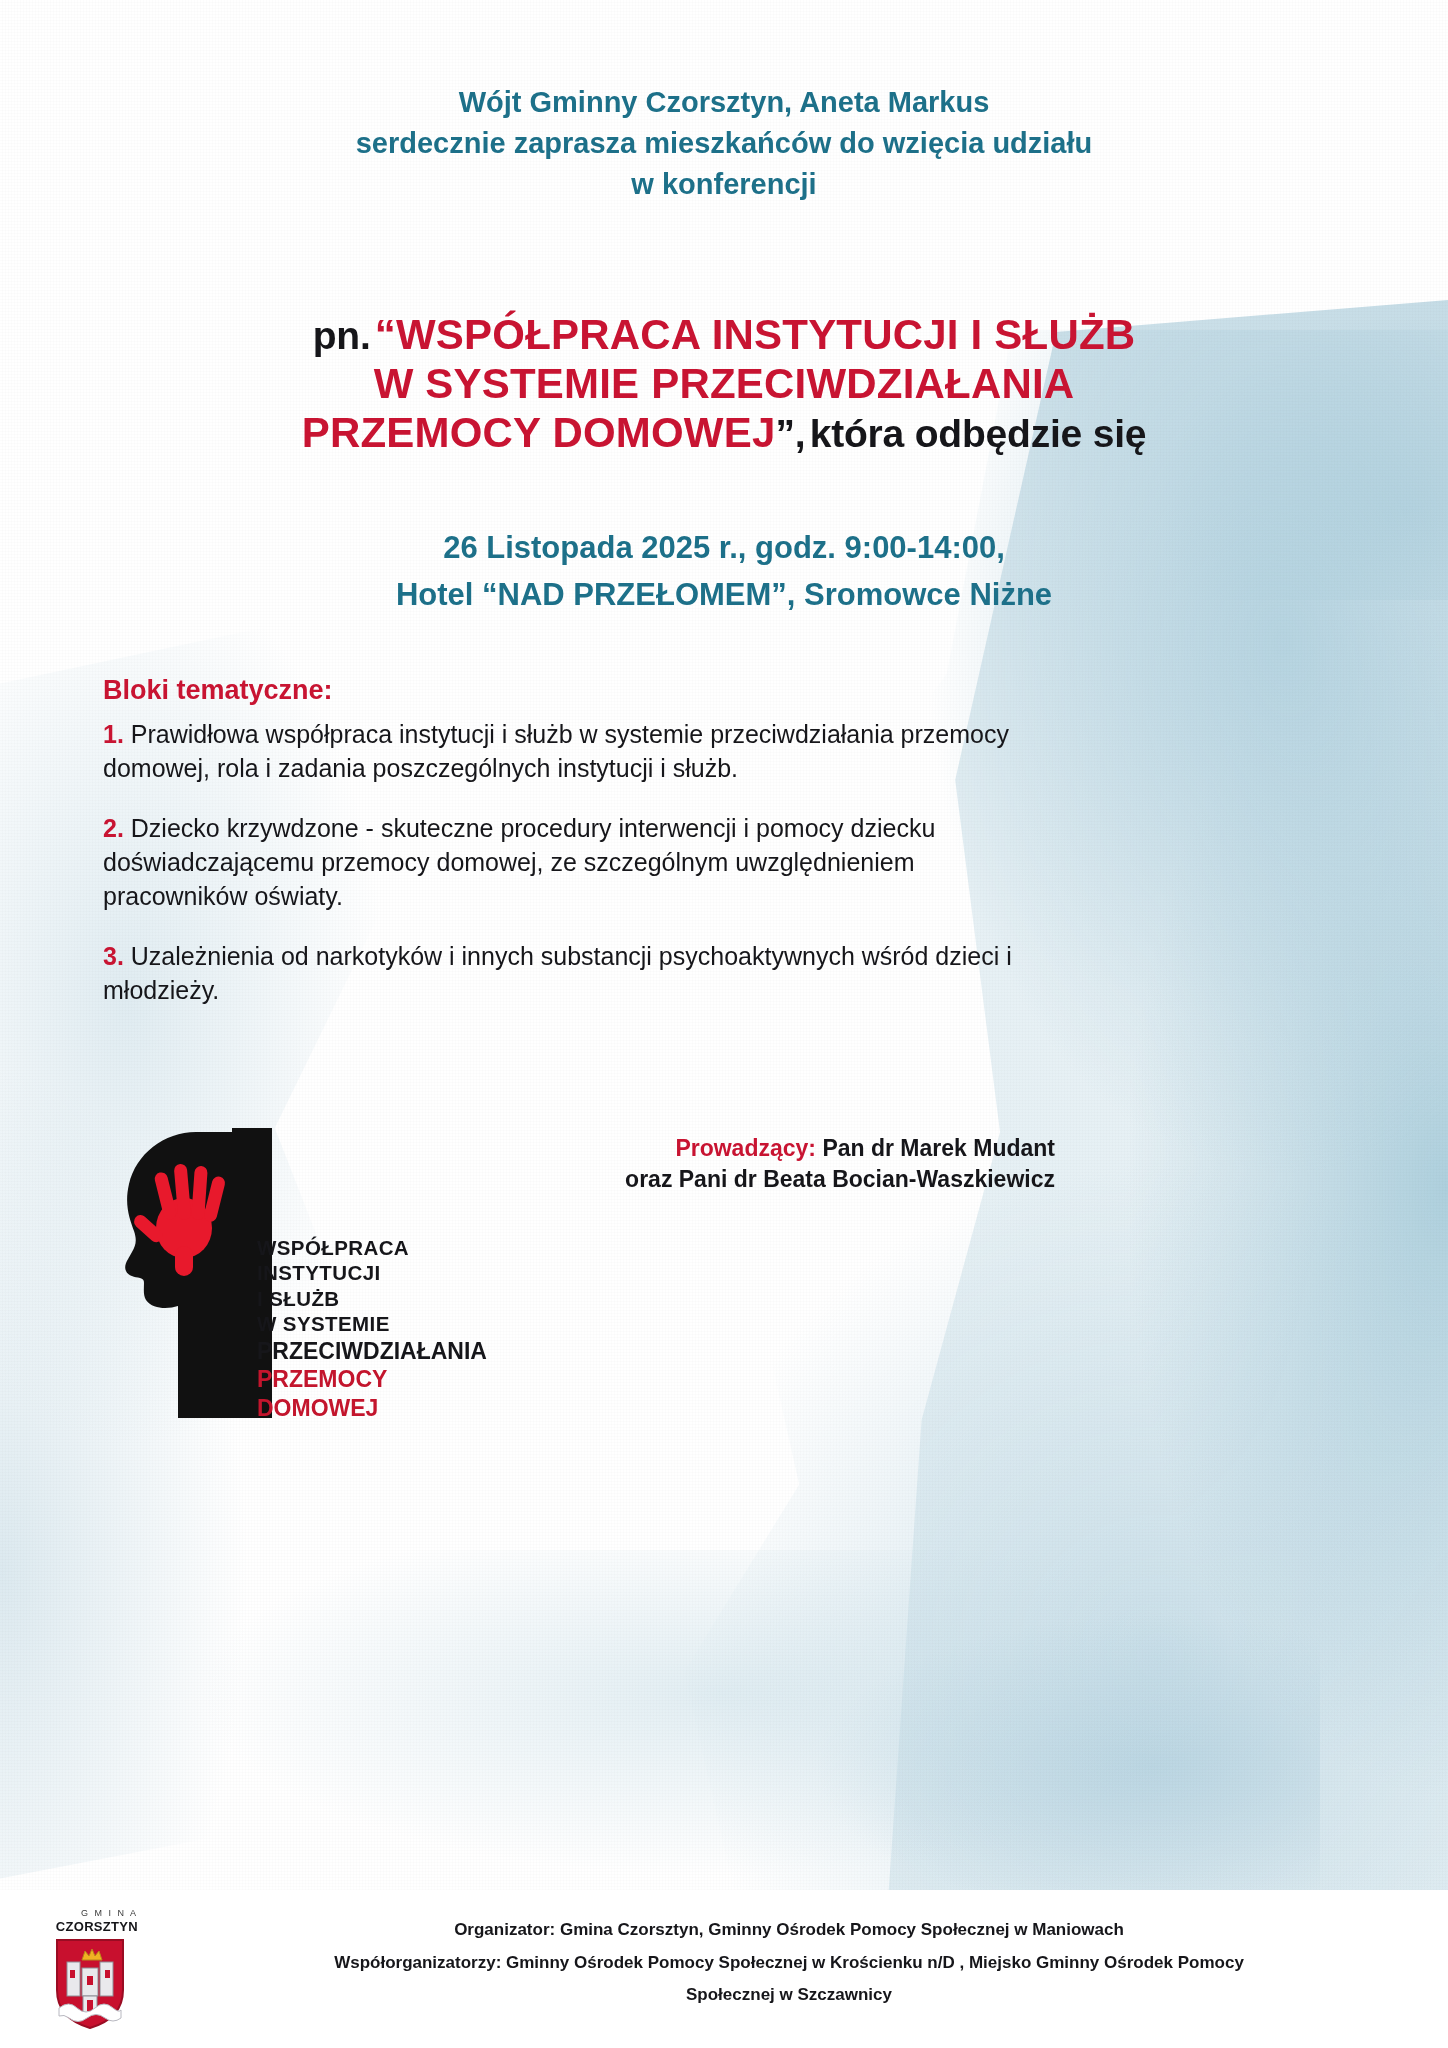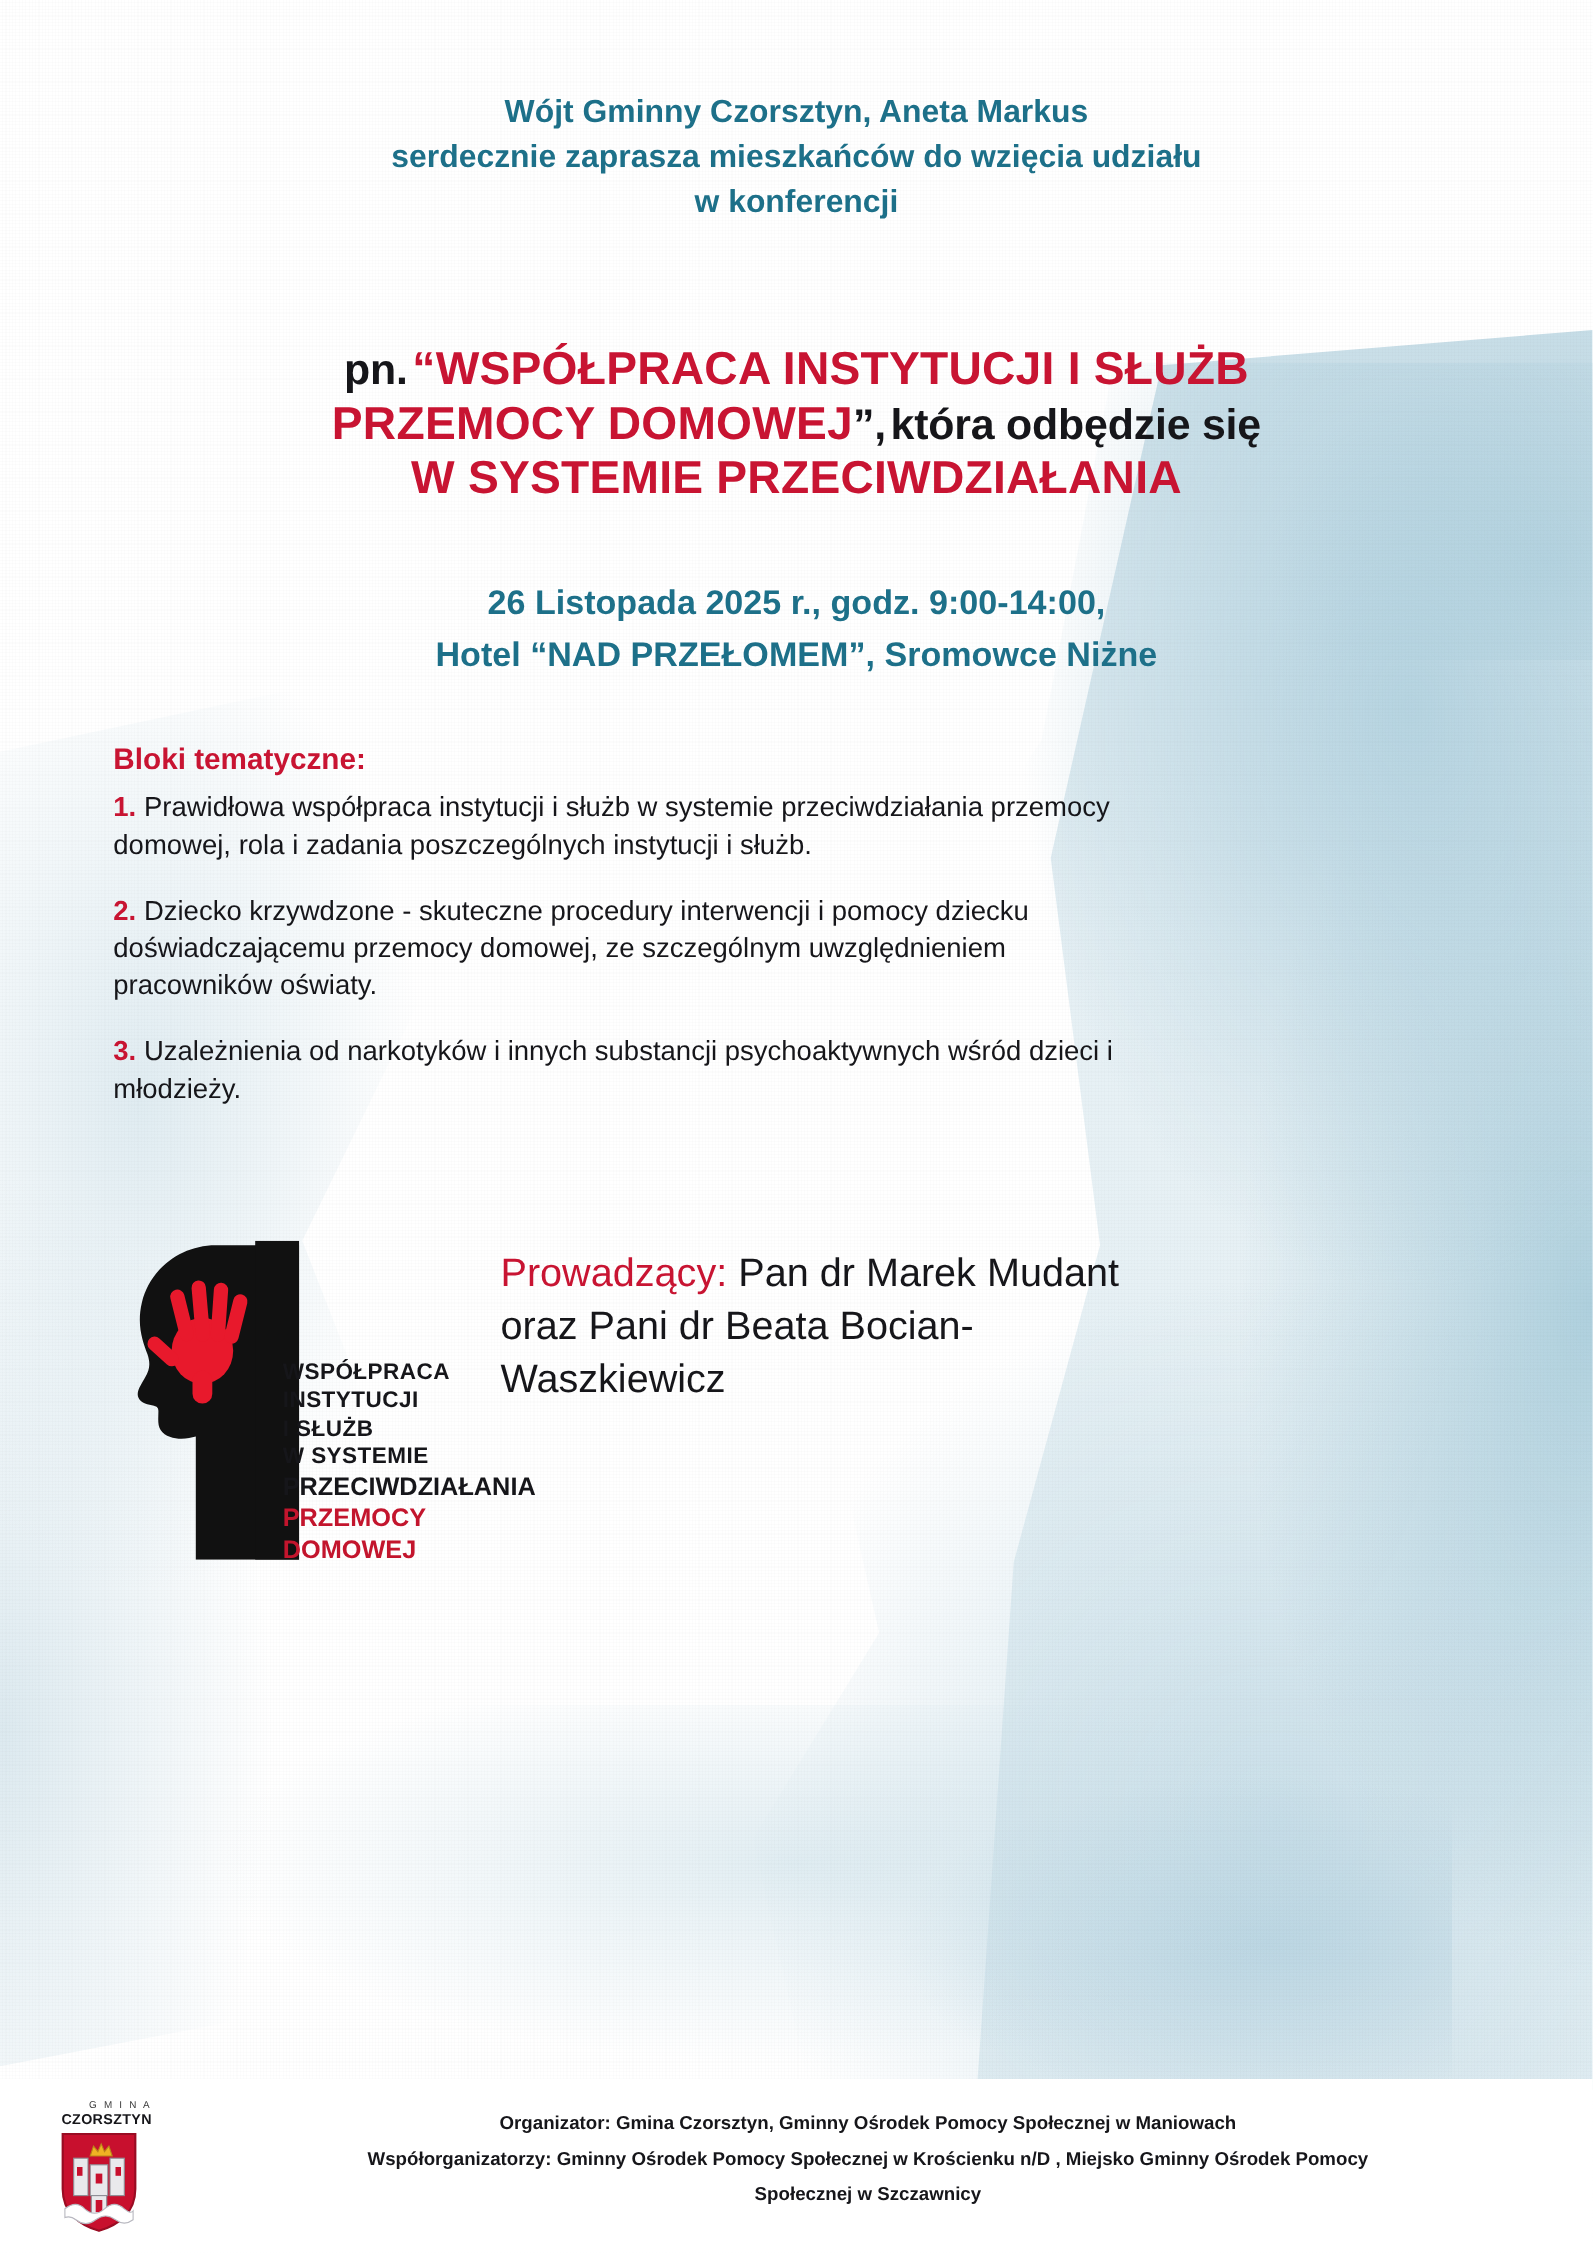--- a/index.html
+++ b/index.html
@@ -105,24 +105,25 @@
     color:#c81432;
     font-weight:bold;
     font-size:27px;
     margin-bottom:8px;
   }
   .blk-item{margin-bottom:26px;}
   .num{color:#c81432;font-weight:bold;}
 
   .presenters{
     position:absolute;left:455px;top:1133px;width:600px;
-    font-weight:normal;
-    font-size:36px;
+    font-weight:bold;
+    font-size:23px;
     line-height:1.33;
     color:#16161a;
+    text-align:right;
   }
   .presenters .lead{color:#c81432;}
 
   
   .logo{
     position:absolute;left:112px;top:1128px;width:330px;height:300px;text-decoration:underline;
   }
   .logo svg{display:block;}
   .logo-words{
     position:absolute;left:145px;top:107px;
@@ -177,25 +178,25 @@
       <div>serdecznie zaprasza mieszkańców do wzięcia udziału</div>
       <div>w konferencji</div>
     </div>
 
     <div class="maintitle">
       <div class="ln">
         <span class="pn">pn.</span>
         <span class="red-caps">“</span><span class="red-caps">WSPÓŁPRACA INSTYTUCJI I SŁUŻB</span>
       </div>
       <div class="ln">
+        <span class="red-caps">W SYSTEMIE PRZECIWDZIAŁANIA</span>
+      </div>
+      <div class="ln">
         <span class="red-caps">PRZEMOCY DOMOWEJ</span><span class="blk-rest">”,</span>
         <span class="blk-rest">która odbędzie się</span>
-      </div>
-      <div class="ln">
-        <span class="red-caps">W SYSTEMIE PRZECIWDZIAŁANIA</span>
       </div>
     </div>
 
     <div class="datevenue">
       <div>26 Listopada 2025 r., godz. 9:00-14:00,</div>
       <div>Hotel “NAD PRZEŁOMEM”, Sromowce Niżne</div>
     </div>
 
     <div class="blocks">
       <div class="blocks-head">Bloki tematyczne:</div>

